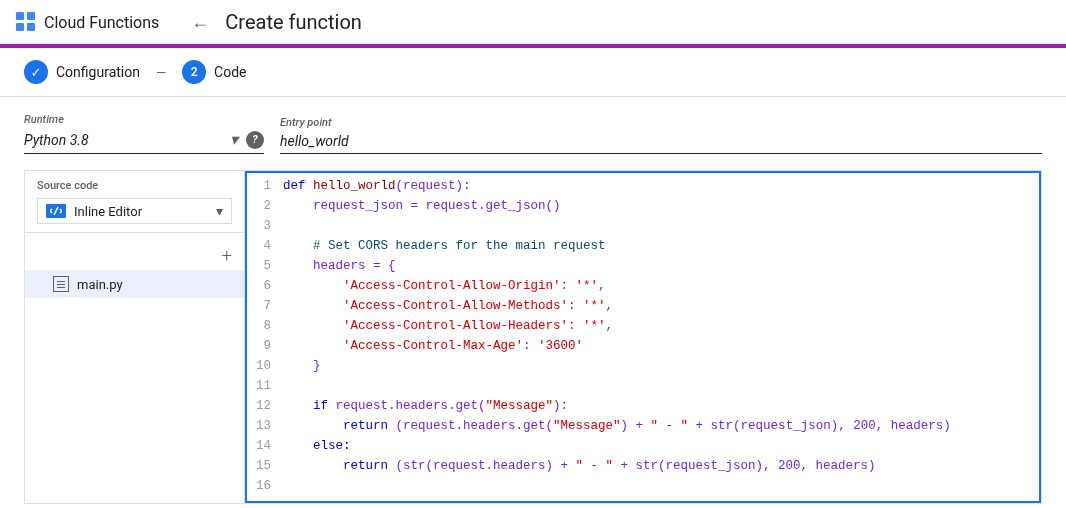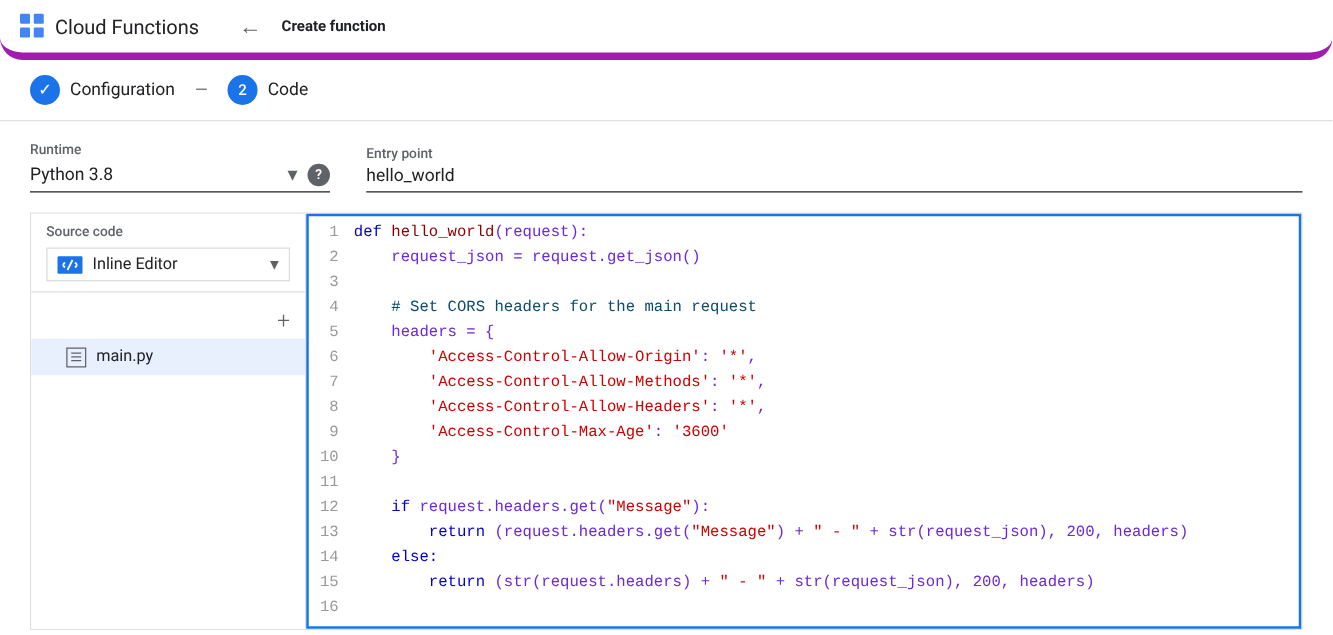--- a/index.html
+++ b/index.html
@@ -4,23 +4,22 @@
   <style>
     * { box-sizing: border-box; margin: 0; padding: 0; }
     body { font-family: 'Roboto', Arial, sans-serif; font-size: 13px; background: #fff; color: #202124; }
 
     
     .header {
       display: flex;
       align-items: center;
       padding: 0 16px;
       height: 48px;
-      border-bottom: 6px solid #a21caf;
+      border-bottom: 4px solid #a21caf;
       background: #fff;
-      border-radius: 18px;
     }
     .header-logo {
       display: flex;
       align-items: center;
       gap: 8px;
       margin-right: 16px;
     }
     .logo-dots {
       display: grid;
       grid-template-columns: 1fr 1fr;
@@ -44,23 +43,23 @@
       align-items: center;
       margin: 0 16px;
       color: #5f6368;
       cursor: pointer;
     }
     .back-arrow {
       font-size: 18px;
       color: #5f6368;
     }
     .header-page-title {
-      font-size: 12px;
+      font-size: 20px;
       color: #202124;
-      font-weight: 700;
+      font-weight: 400;
     }
 
     
     .stepper {
       display: flex;
       align-items: center;
       padding: 12px 24px;
       border-bottom: 1px solid #e0e0e0;
       gap: 12px;
     }
@@ -101,21 +100,22 @@
       padding: 16px 24px;
       display: flex;
       flex-direction: column;
       gap: 16px;
     }
 
     
     .runtime-row {
       display: flex;
       align-items: flex-end;
-      gap: 29px;
+      gap: 16px;
+      font-style: italic;
     }
     .field-group {
       display: flex;
       flex-direction: column;
       gap: 4px;
     }
     .field-label {
       font-size: 11px;
       color: #5f6368;
       font-weight: 500;

